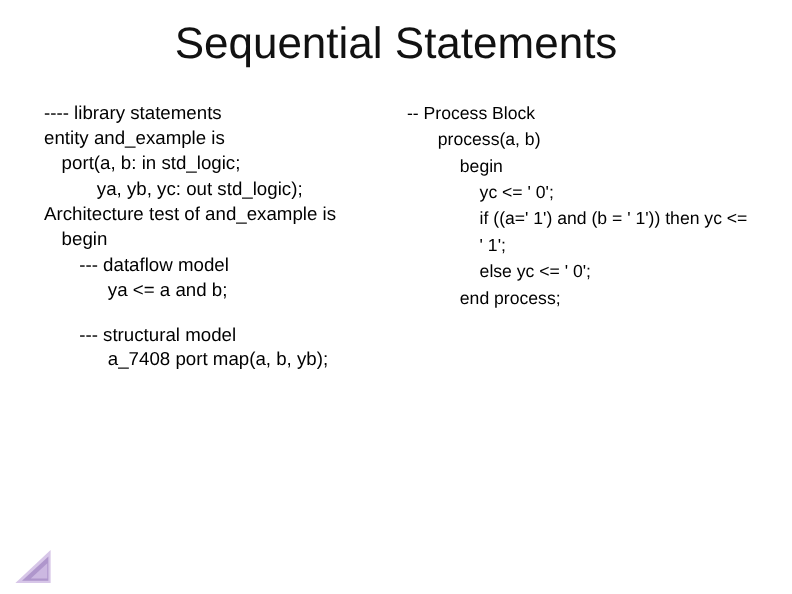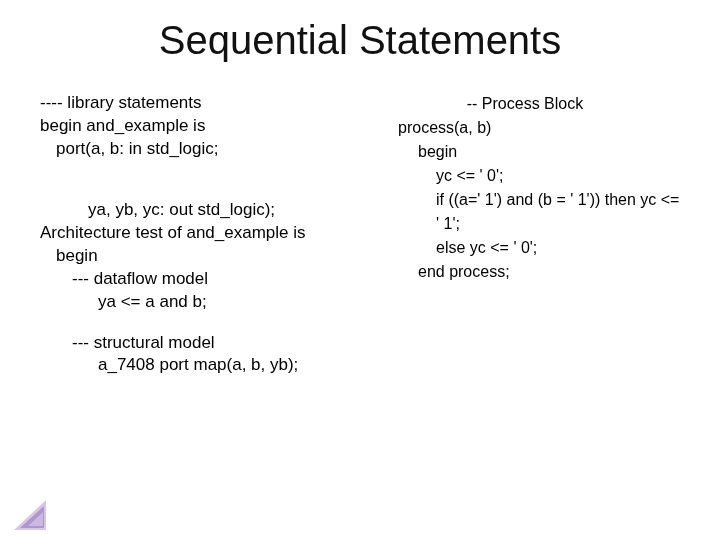--- a/index.html
+++ b/index.html
@@ -40,24 +40,24 @@
   .col-right {
     flex: 1;
     font-size: 16px;
     line-height: 1.5;
     color: #000;
   }
   .block {
     margin-bottom: 18px;
   }
   .ind1 { padding-left: 16px; }
-  .ind2 { padding-left: 48px; margin-top: 38px; }
+  .ind2 { padding-left: 48px; }
   .ind3 { padding-left: 32px; }
   .ind4 { padding-left: 58px; }
-  .r-ind0 { padding-left: 0; text-align: center; }
+  .r-ind0 { padding-left: 0; }
   .r-ind1 { padding-left: 28px; }
   .r-ind2 { padding-left: 48px; }
   .r-ind3 { padding-left: 66px; }
   .corner {
     position: absolute;
     left: 14px;
     bottom: 10px;
     width: 36px;
     height: 34px;
   }
@@ -93,21 +93,21 @@
 
   <h1 class="title">
     <span>Sequential Statements</span><br>
   </h1>
 
   <div class="columns">
 
     <div class="col-left">
       <div class="block">
         <div>---- library statements</div>
-        <div>begin and_example is</div>
+        <div>entity and_example is</div>
         <div class="ind1">port(a, b: in std_logic;</div>
         <div class="ind2">ya, yb, yc: out std_logic);</div>
         <div>Architecture test of and_example is</div>
         <div class="ind1">begin</div>
         <div class="ind3">--- dataflow model</div>
         <div class="ind4">ya &lt;= a and b;</div>
       </div>
       <div class="block">
         <div class="ind3">---  structural model</div>
         <div class="ind4">a_7408 port map(a, b, yb);</div>

